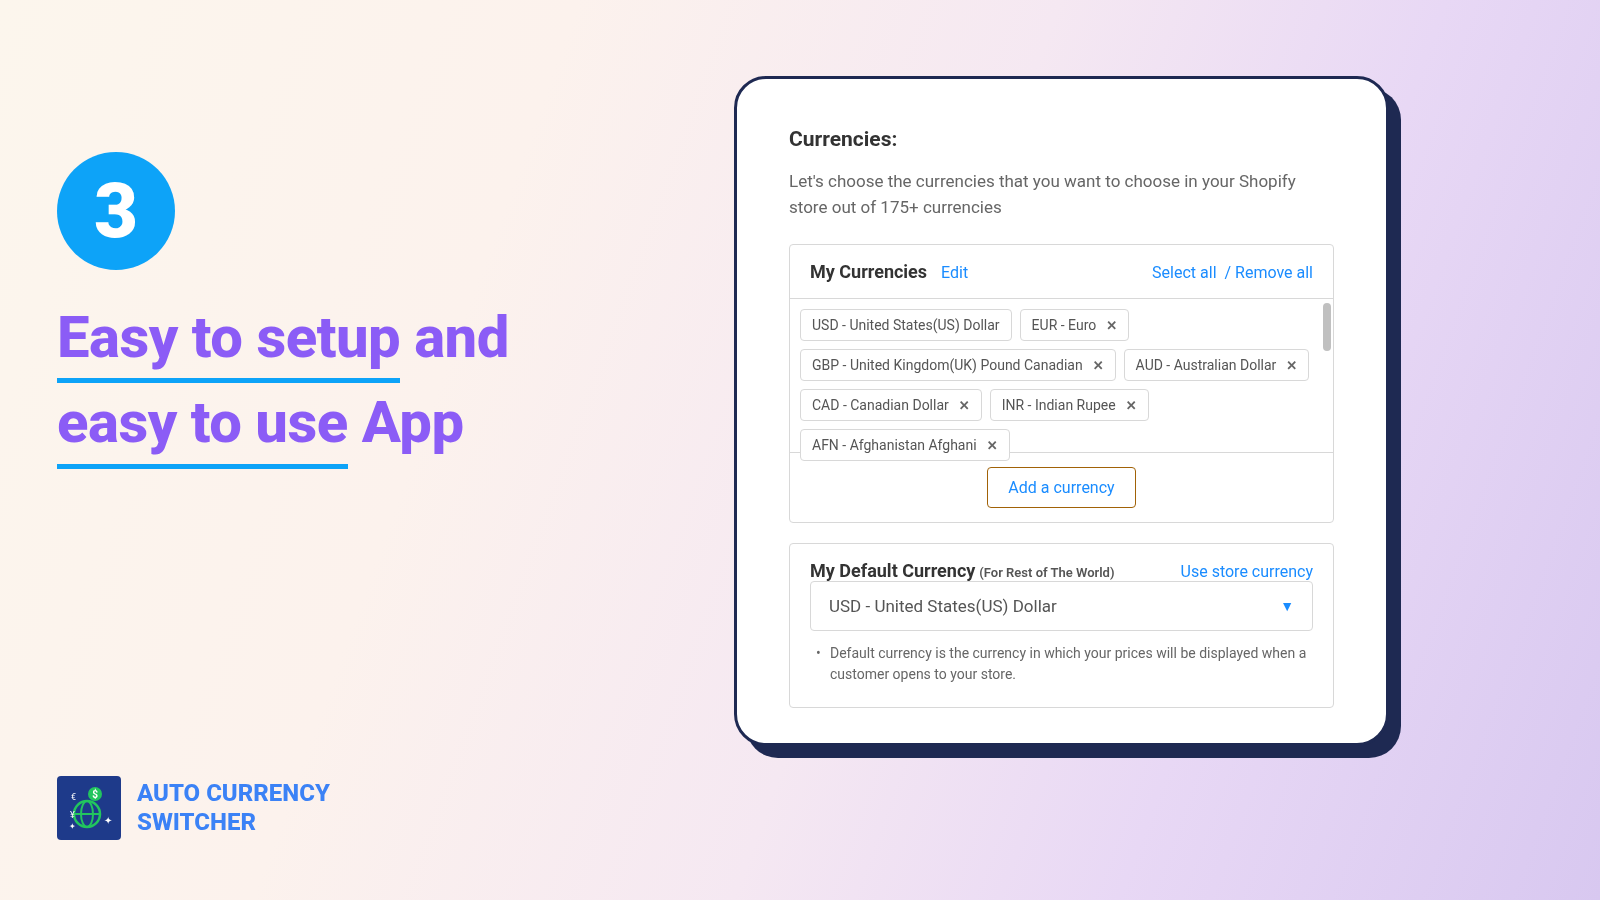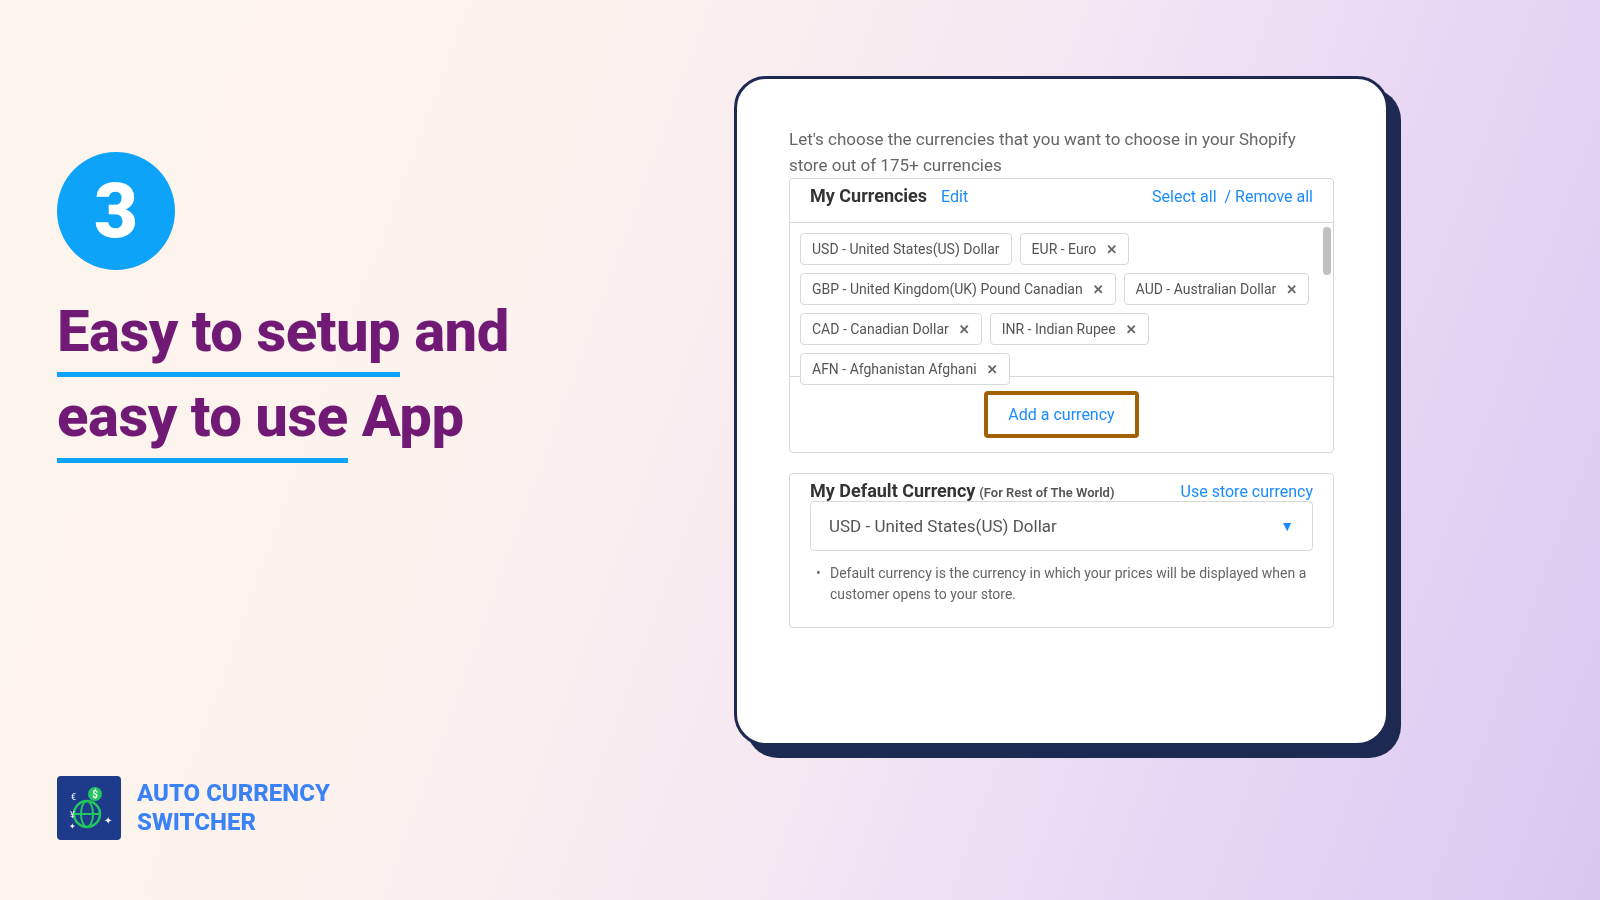--- a/index.html
+++ b/index.html
@@ -26,24 +26,24 @@
       display: flex;
       align-items: center;
       justify-content: center;
       color: #fff;
       font-size: 76px;
       font-weight: 900;
     }
     .headline {
       position: absolute;
       left: 57px;
-      top: 292px;
+      top: 298px;
       font-size: 58px;
       font-weight: 800;
-      color: #701a75;
+      color: #8b5cf6;
       line-height: 1.35;
       letter-spacing: -0.5px;
     }
     .underline {
       border-bottom: 5px solid #0da3f8;
       padding-bottom: 2px;
       display: inline-block;
     }
     .brand {
       position: absolute;
@@ -96,25 +96,26 @@
     .panel h2 {
       font-size: 21px;
       font-weight: 700;
       color: #333;
       margin-bottom: 18px;
     }
     .panel-desc {
       font-size: 17px;
       color: #666;
       line-height: 1.5;
+      margin-bottom: 24px;
     }
     .section {
       border: 1px solid #d8d8d8;
       border-radius: 4px;
-      padding: 6px 20px 22px;
+      padding: 16px 20px 22px;
       margin-bottom: 20px;
     }
     .section-header {
       display: flex;
       align-items: baseline;
       justify-content: space-between;
       margin-bottom: 16px;
     }
     .section-title {
       font-size: 18px;
@@ -174,21 +175,21 @@
     .add-currency-wrap {
       border: 1px solid #d8d8d8;
       border-top: none;
       border-bottom-left-radius: 4px;
       border-bottom-right-radius: 4px;
       text-align: center;
       padding: 14px;
     }
     .add-currency-btn {
       display: inline-block;
-      border: 4px solid #a16207;
+      border: 1px solid #a16207;
       color: #1a8cff;
       padding: 10px 20px;
       border-radius: 4px;
       font-size: 16px;
       cursor: pointer;
       background: #fff;
     }
     .default-header {
       display: flex;
       justify-content: space-between;
@@ -266,20 +267,21 @@
   </div>
   <div class="brand-text">
     <div>AUTO CURRENCY</div>
     <div>SWITCHER</div>
   </div>
 </div>
 
 <div class="panel-shadow"></div>
 
 <div class="panel">
+  <h2>Currencies:</h2>
   <p class="panel-desc">Let's choose the currencies that you want to choose in your Shopify store out of 175+ currencies</p>
 
   <div class="section" style="padding-bottom:0;">
     <div class="section-header">
       <div>
         <span class="section-title">My Currencies</span>
         <span class="edit-link">Edit</span>
       </div>
       <div class="section-actions">
         <span class="link">Select all</span>

